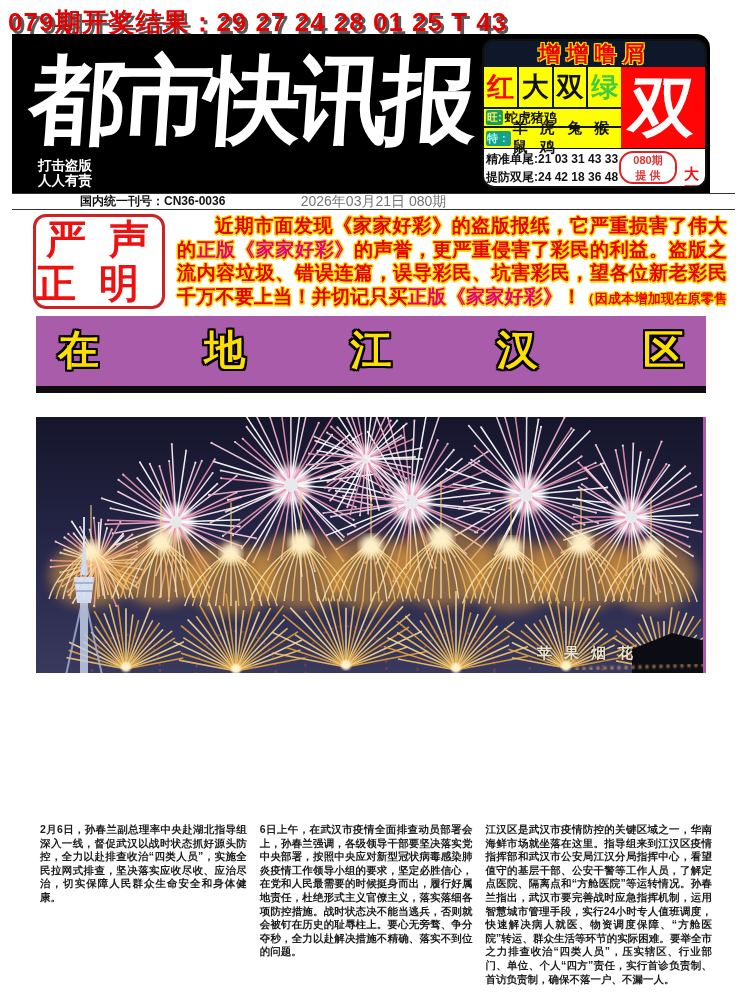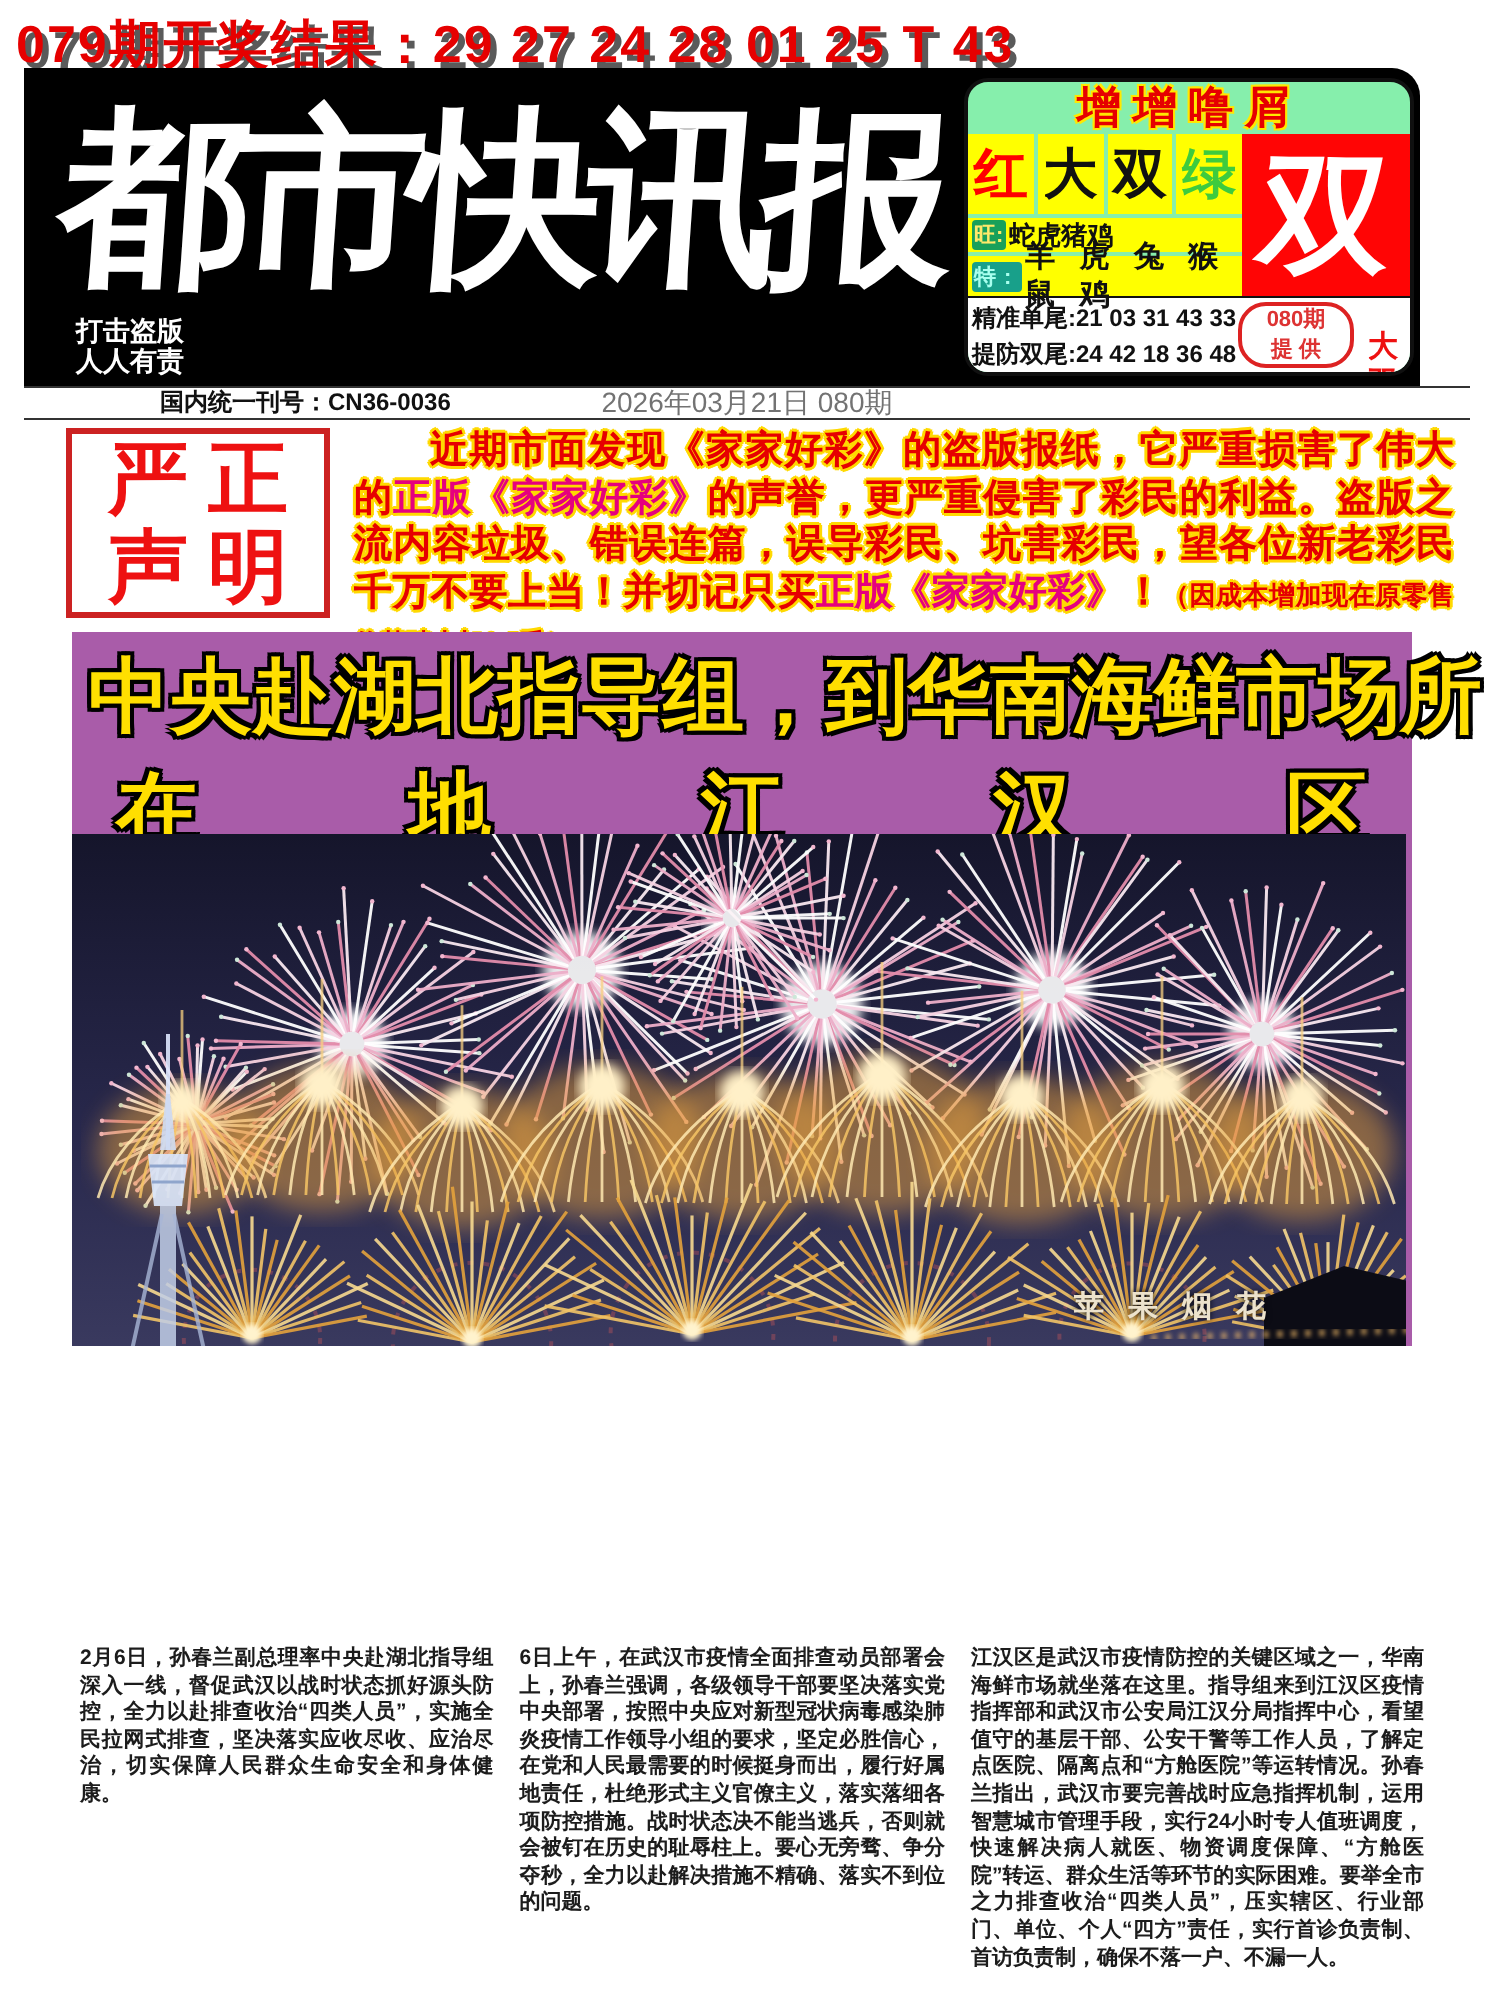--- a/index.html
+++ b/index.html
@@ -16,21 +16,21 @@
   .masthead { position:absolute; left:12px; top:34px; width:698px; height:159px;
       background:#000; border-radius:0 14px 0 0; }
   .paper-title { position:absolute; left:18px; top:12px; font-size:95px; line-height:1.15;
       font-weight:900; color:#fff; letter-spacing:-7px; transform:skewX(-4deg);
       white-space:nowrap; }
   .anti-piracy { position:absolute; left:26px; bottom:5px; color:#fff; font-size:13.5px;
       font-weight:bold; line-height:15px; }
 
   
   .tip-box { position:absolute; right:3px; top:5px; width:225px; height:149px;
-      background:#86efac; border:2px solid #101010; border-radius:12px; overflow:hidden; }
+      background:#0f172a; border:2px solid #101010; border-radius:12px; overflow:hidden; }
   .tip-title { height:26px; line-height:26px; text-align:center; font-size:22px;
       font-weight:900; color:#e60000; letter-spacing:6px;
       text-shadow:1px 1px 0 #ffe800,-1px -1px 0 #ffe800,1px -1px 0 #ffe800,-1px 1px 0 #ffe800; }
   .tip-mid { display:flex; height:81px; }
   .tip-left { width:137px; display:flex; flex-direction:column; }
   .cell-row { display:flex; height:40px; margin-bottom:2px; }
   .cell { flex:1; background:#ffff00; margin-right:2px; text-align:center;
       font-size:27px; line-height:40px; font-weight:900; color:#111; }
   .cell:last-child { margin-right:0; }
   .cell.red-t { color:#ff0000; } .cell.green-t { color:#3ecb3e; }
@@ -54,22 +54,22 @@
 
   
   .info-bar { position:absolute; left:12px; top:193px; width:723px; height:17px;
       border-top:1px solid #333; border-bottom:1px solid #333; background:#fff;
       display:flex; align-items:center; }
   .issn { margin-left:68px; font-size:12px; font-weight:bold; color:#111; }
   .pub-date { position:absolute; left:0; right:0; text-align:center; font-size:14px; color:#737373; }
 
   
   .statement { position:absolute; left:33px; top:214px; width:694px; display:flex; }
-  .stmt-label { width:132px; height:95px; border:3px solid #cc2222; border-radius:0;
-      display:flex; flex-direction:column; justify-content:center; align-items:center;
+  .stmt-label { width:132px; height:95px; border:3px solid #cc2222; border-radius:13px;
+      display:flex; flex-direction:row; justify-content:center; align-items:flex-start;
       flex-shrink:0; }
   .stmt-label div { font-size:40px; line-height:44px; font-weight:900; color:#ee1111;
       letter-spacing:10px; text-indent:10px; }
   .stmt-text { flex:1; padding-left:12px; font-size:19px; line-height:23.5px;
       font-weight:900; text-align:justify; text-indent:2em; }
   .seg-red { color:#e60000;
       text-shadow:1.5px 0 0 #ffd900,-1.5px 0 0 #ffd900,0 1.5px 0 #ffd900,0 -1.5px 0 #ffd900,1px 1px 0 #ffd900,-1px -1px 0 #ffd900,1px -1px 0 #ffd900,-1px 1px 0 #ffd900; }
   .seg-magenta { color:#e6007e;
       text-shadow:1.5px 0 0 #ffd900,-1.5px 0 0 #ffd900,0 1.5px 0 #ffd900,0 -1.5px 0 #ffd900,1px 1px 0 #ffd900,-1px -1px 0 #ffd900,1px -1px 0 #ffd900,-1px 1px 0 #ffd900; }
   .seg-small { font-size:13px; }
@@ -156,21 +156,20 @@
 
 <div class="statement">
   <div class="stmt-label">
     <div>严正</div>
     <div>声明</div>
   </div>
   <div class="stmt-text"><span class="seg-red">近期市面发现《家家好彩》的盗版报纸，它严重损害了伟大的</span><span class="seg-magenta">正版《家家好彩》</span><span class="seg-red">的声誉，更严重侵害了彩民的利益。盗版之流内容垃圾、错误连篇，误导彩民、坑害彩民，望各位新老彩民千万不要上当！并切记只买</span><span class="seg-magenta">正版《家家好彩》</span><span class="seg-red">！</span><span class="seg-red seg-small">（因成本增加现在原零售价基础上加0.5毛）</span></div>
 </div>
 
 <div class="headline">
-  <div class="hl-line">中央赴湖北指导组，到华南海鲜市场所</div>
   <div class="hl-line hl-line2">
       <span>在</span>
       <span>地</span>
       <span>江</span>
       <span>汉</span>
       <span>区</span>
     </div>
 </div>
 
 <div class="photo">

